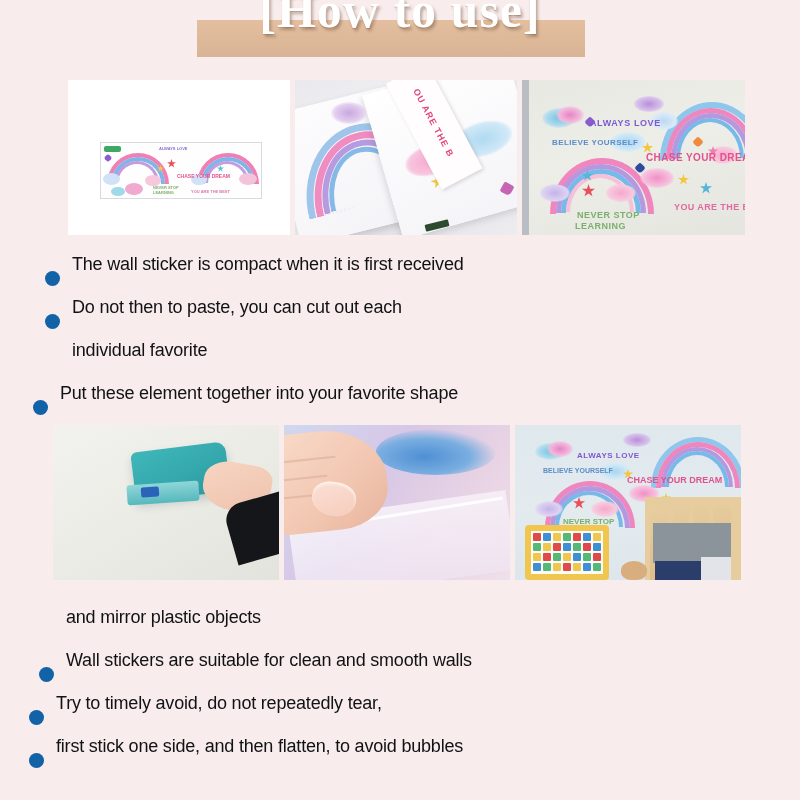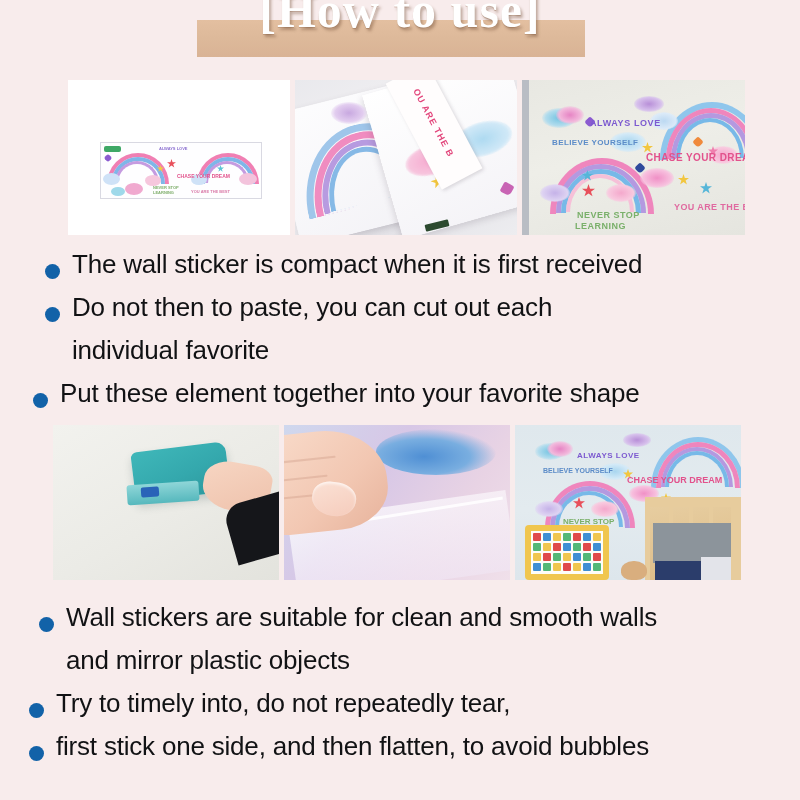--- a/index.html
+++ b/index.html
@@ -154,23 +154,23 @@
   .star{position:absolute;}
   .star svg{display:block;}
   .heart{position:absolute;}
 
   
   .bullets{position:absolute;left:0;width:800px;}
   #bullets-top{top:243px;}
   #bullets-bottom{top:596px;}
   .bullet-line{
     position:relative;
-    display:flex;align-items:center;
+    display:flex;align-items:flex-end;
     color:#111214;
-    font-size:26px;
+    font-size:18px;
     line-height:43px;
     letter-spacing:-.2px;
   }
   .bullet-dot{
     flex:0 0 auto;width:15px;height:15px;border-radius:50%;
     background:#1262a8;margin-top:14px;
   }
   .bullet-text{flex:1 1 auto;white-space:nowrap;}
 </style>
 </head>
@@ -441,28 +441,28 @@
       <span style="flex: 0 0 auto; width: 27px;"></span>
       <span class="bullet-text">individual favorite</span>
     </div>
     <div class="bullet-line" style="padding-left: 33px;">
       <span class="bullet-dot" style="margin-left: 0px; margin-right: 12px;"></span>
       <span class="bullet-text">Put these element together into your favorite shape</span>
     </div>
   </div>
 <div class="bullets" id="bullets-bottom">
     <div class="bullet-line" style="padding-left: 39px;">
-      <span class="bullet-dot" style="margin-left: 0px; margin-right: 12px;"></span>
-      <span class="bullet-text">Wall stickers are suitable for clean and smooth walls</span>
-    </div>
-    <div class="bullet-line" style="padding-left: 39px;">
       <span style="flex: 0 0 auto; width: 27px;"></span>
       <span class="bullet-text">and mirror plastic objects</span>
     </div>
+    <div class="bullet-line" style="padding-left: 39px;">
+      <span class="bullet-dot" style="margin-left: 0px; margin-right: 12px;"></span>
+      <span class="bullet-text">Wall stickers are suitable for clean and smooth walls</span>
+    </div>
     <div class="bullet-line" style="padding-left: 29px;">
       <span class="bullet-dot" style="margin-left: 0px; margin-right: 12px;"></span>
-      <span class="bullet-text">Try to timely into, do not repeatedly tear,</span>
+      <span class="bullet-text">Try to timely avoid, do not repeatedly tear,</span>
     </div>
     <div class="bullet-line" style="padding-left: 29px;">
       <span class="bullet-dot" style="margin-left: 0px; margin-right: 12px;"></span>
       <span class="bullet-text">first stick one side, and then flatten, to avoid bubbles</span>
     </div>
   </div>
 
 </body></html>

